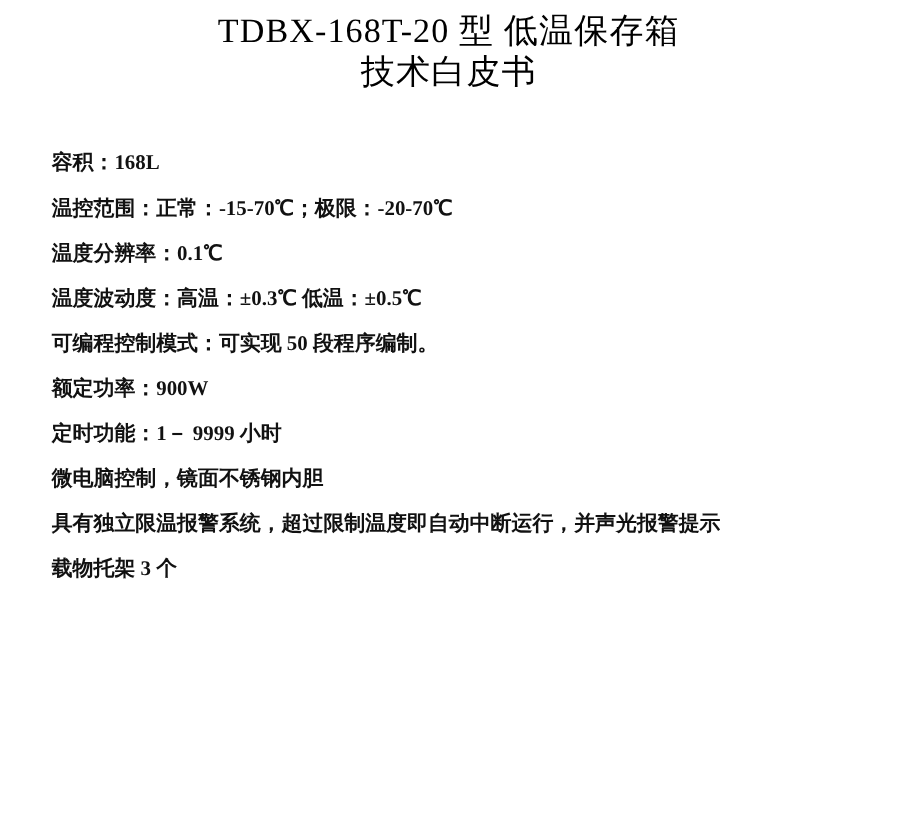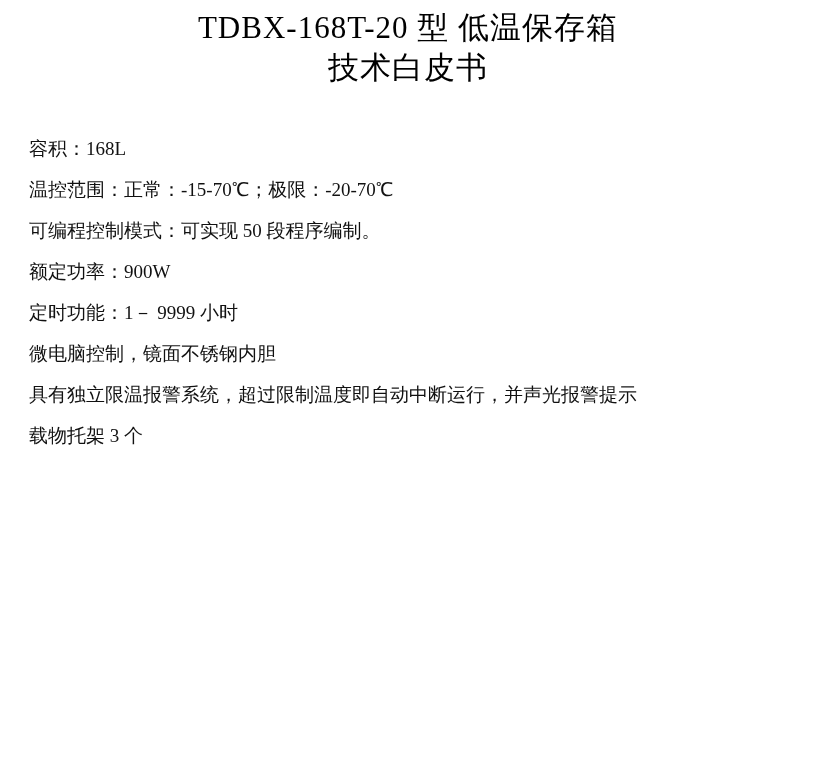--- a/index.html
+++ b/index.html
@@ -29,25 +29,27 @@
     font-size: 31px;
     line-height: 40px;
     letter-spacing: 1px;
     white-space: nowrap;
   }
   .title-line-1 {
     font-size: 31px;
   }
   .title-line-2 {
     font-size: 31px;
+    font-family: Liberation Mono, monospace;
   }
   .body-block {
     margin-top: 40px;
-    padding-left: 29px;
+    padding-left: 47px;
     padding-right: 40px;
+    font-weight: bold;
   }
   .body-line {
     font-family: "Liberation Serif", serif;
     font-size: 19px;
     line-height: 41px;
     color: #111111;
     white-space: nowrap;
   }
 </style>
 </head>
@@ -56,20 +58,22 @@
 <div class="page">
 
   <div class="title-block">
     <div class="title-line title-line-1">TDBX-168T-20 型  低温保存箱</div>
     <div class="title-line title-line-2">技术白皮书</div>
   </div>
 
   <div class="body-block">
     <div class="body-line">容积：168L</div>
     <div class="body-line">温控范围：正常：-15-70℃；极限：-20-70℃</div>
+    <div class="body-line">温度分辨率：0.1℃</div>
+    <div class="body-line">温度波动度：高温：±0.3℃ 低温：±0.5℃</div>
     <div class="body-line">可编程控制模式：可实现 50 段程序编制。</div>
     <div class="body-line">额定功率：900W</div>
     <div class="body-line">定时功能：1－ 9999 小时</div>
     <div class="body-line">微电脑控制，镜面不锈钢内胆</div>
     <div class="body-line">具有独立限温报警系统，超过限制温度即自动中断运行，并声光报警提示</div>
     <div class="body-line">载物托架 3 个</div>
   </div>
 
 </div>
 

